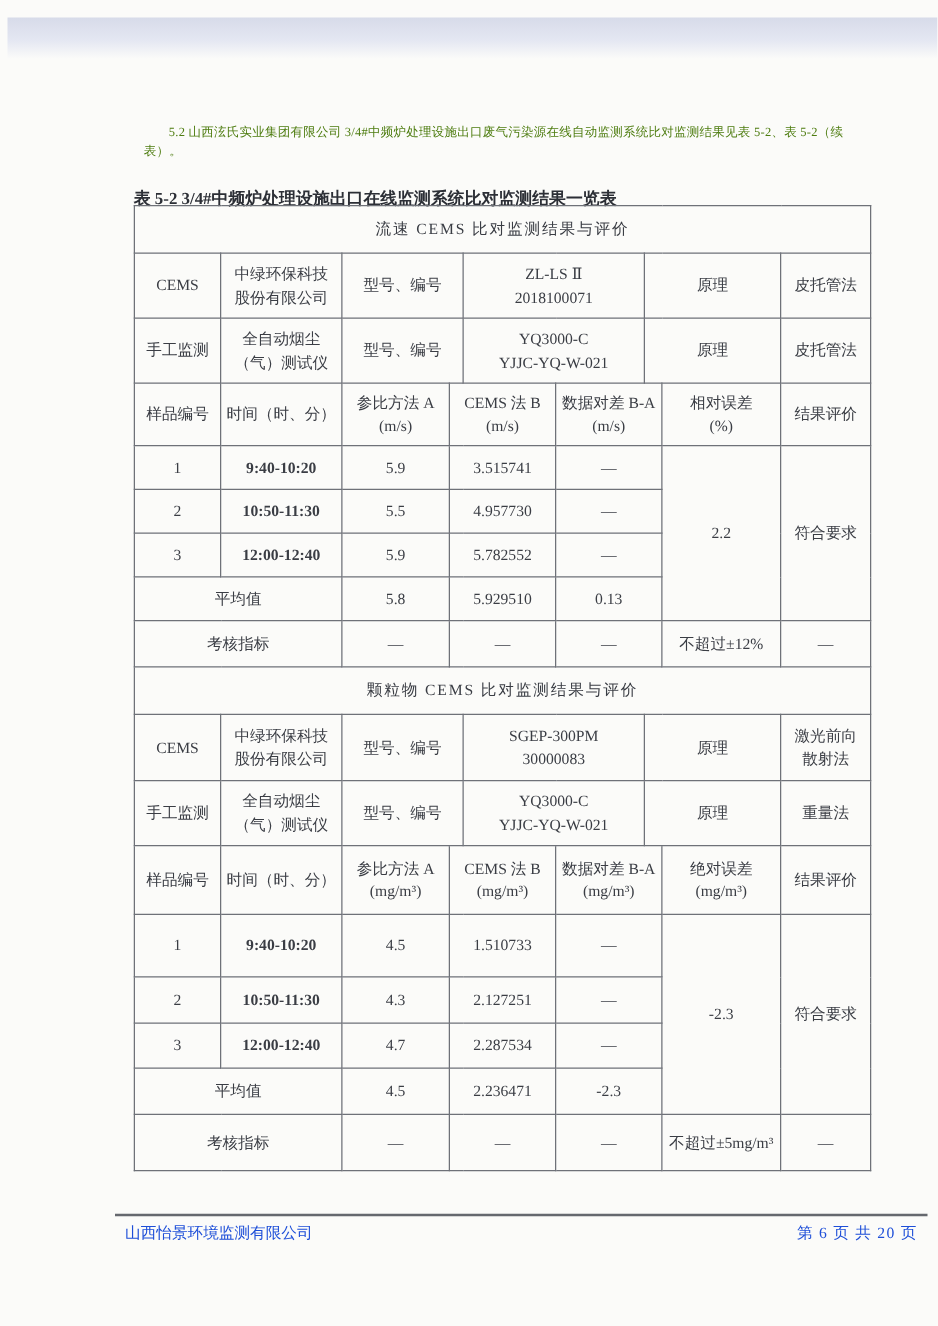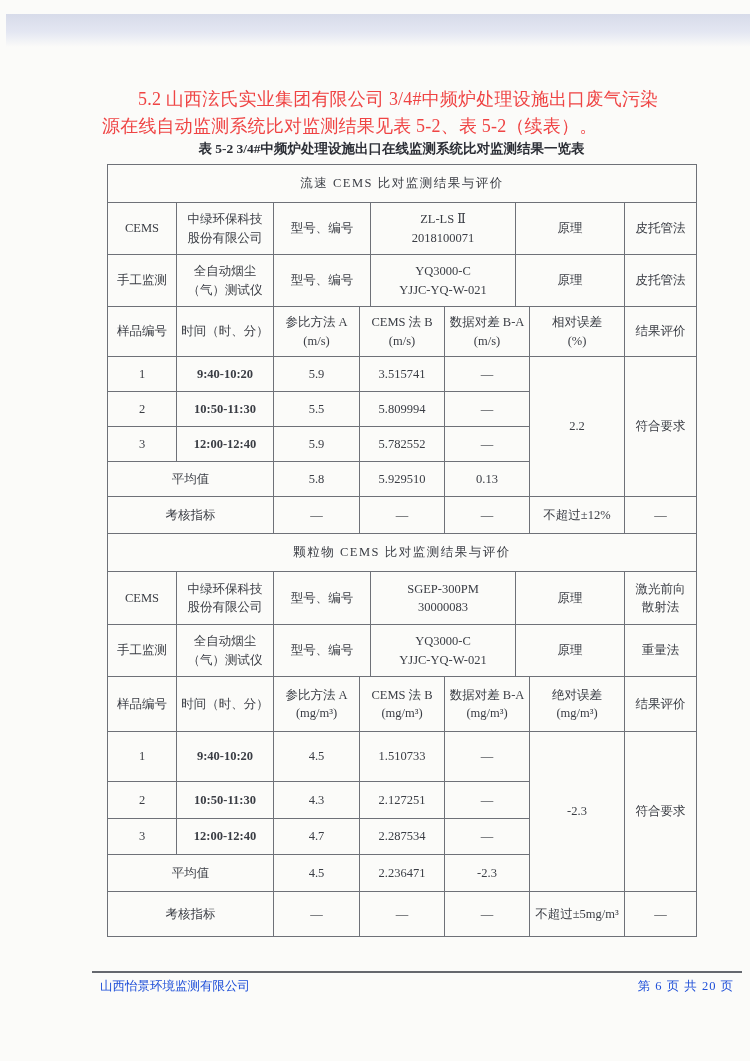--- a/index.html
+++ b/index.html
@@ -7,27 +7,27 @@
     width:750px;height:1061px;position:relative;overflow:hidden;
     background:#fbfbf9;
     font-family:"Liberation Serif","DejaVu Serif",serif;
     color:#34373e;
   }
   .scan-band{
     position:absolute;top:14px;left:6px;width:744px;height:33px;
     background:linear-gradient(180deg,#d7dbe9 0%,#e4e7f2 55%,rgba(251,251,249,0) 100%);
   }
   .intro{
-    position:absolute;top:86px;left:102px;width:572px;margin:0;
-    font-size:18px;line-height:1.5;text-indent:2em;
-    color:#ef4444;letter-spacing:0.2px;
+    position:absolute;top:86px;left:102px;width:572px;margin:13px;
+    font-size:10px;line-height:1.5;text-indent:2em;
+    color:#4d7c0f;letter-spacing:0.2px;
   }
   .caption{
-    position:absolute;top:140px;left:97px;width:589px;margin:0;
-    text-align:center;font-weight:bold;font-size:13.5px;color:#2c2f36;
+    position:absolute;top:140px;left:97px;width:589px;margin:10px;
+    text-align:left;font-weight:bold;font-size:13.5px;color:#2c2f36;
   }
   table.report{
     position:absolute;top:164px;left:107px;width:589px;
     border-collapse:collapse;table-layout:fixed;
   }
   table.report td{
     border:1px solid #6e7178;
     text-align:center;vertical-align:middle;
     font-size:12.5px;line-height:1.45;
     white-space:pre-line;padding:1px 2px;color:#3a3d44;
@@ -112,21 +112,21 @@
     <td>5.9</td>
     <td colspan="2">3.515741</td>
     <td colspan="2">—</td>
     <td rowspan="4">2.2</td>
     <td rowspan="4">符合要求</td>
   </tr>
   <tr class="h35">
     <td>2</td>
     <td class="bold">10:50-11:30</td>
     <td>5.5</td>
-    <td colspan="2">5.809994</td>
+    <td colspan="2">4.957730</td>
     <td colspan="2">—</td>
   </tr>
   <tr class="h35">
     <td>3</td>
     <td class="bold">12:00-12:40</td>
     <td>5.9</td>
     <td colspan="2">5.782552</td>
     <td colspan="2">—</td>
   </tr>
   <tr class="h35">

